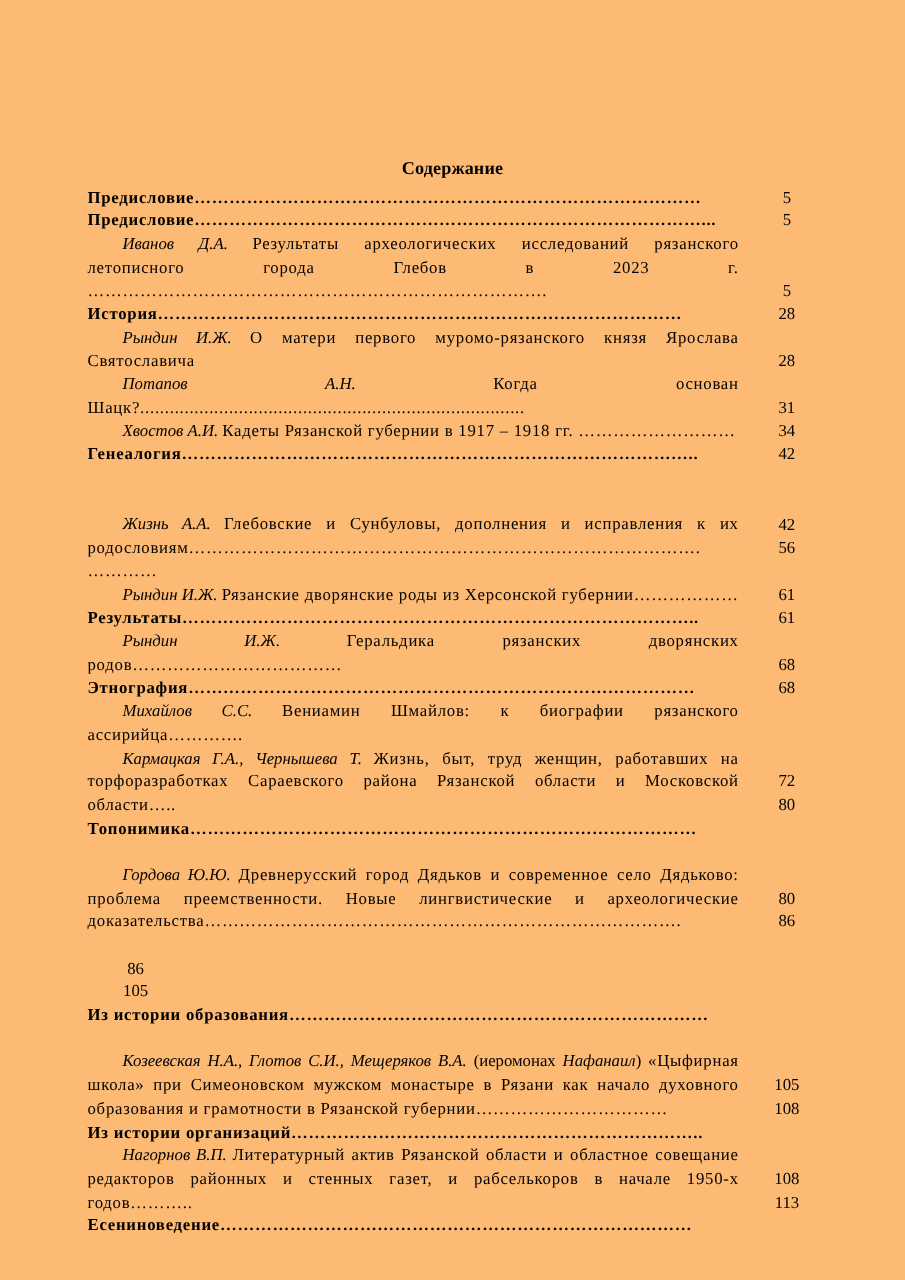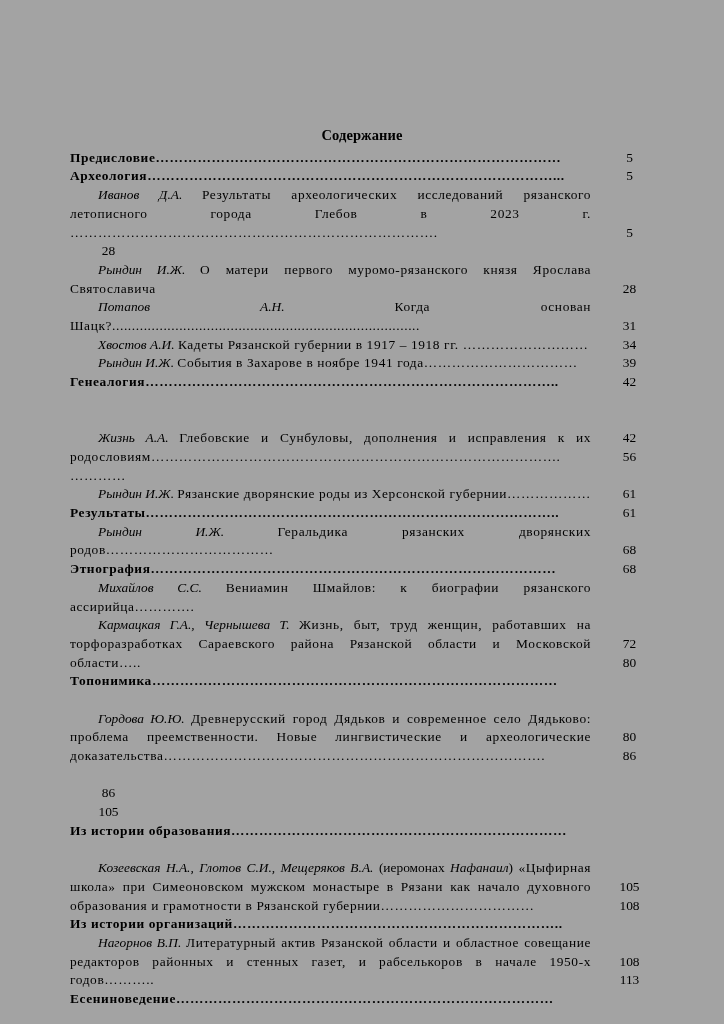--- a/index.html
+++ b/index.html
@@ -16,21 +16,21 @@
     color: #000000;
     overflow: hidden;
   }
 
   .page {
     position: absolute;
     left: 0;
     top: 0;
     width: 724px;
     height: 1024px;
-    background: #a3a3a3;
+    background: #fdba74;
   }
 
   .content-area {
     position: absolute;
     left: 70px;
     top: 126px;
     width: 584px;
   }
 
   .doc-title {
@@ -114,46 +114,43 @@
   <div class="content-area">
 
     <div class="doc-title">Содержание</div>
 
     <div id="toc-list">
         <div class="toc-row heading">
           <div class="toc-label"><span class="leader">Предисловие……………………………………………………………………………</span></div>
           <div class="toc-page">5</div>
         </div>
         <div class="toc-row heading">
-          <div class="toc-label"><span class="leader">Археология……………………………………………………………………………...</span></div>
+          <div class="toc-label"><span class="leader">Предисловие……………………………………………………………………………...</span></div>
           <div class="toc-page">5</div>
         </div>
         <div class="toc-row">
           <div class="toc-label"><span class="indent"></span><span class="author">Иванов Д.А.</span> <span class="leader">Результаты археологических исследований рязанского летописного города Глебов в 2023 г. …………………………………………………………………….</span></div>
           <div class="toc-page line2">5</div>
         </div>
         <div class="toc-row heading">
+          <div class="toc-label"><span class="leader">История………………………………………………………………………………</span></div>
           <div class="toc-page">28</div>
         </div>
         <div class="toc-row">
           <div class="toc-label"><span class="indent"></span><span class="author">Рындин И.Ж.</span> <span class="leader">О матери первого муромо-рязанского князя Ярослава Святославича</span></div>
           <div class="toc-page">28</div>
         </div>
         <div class="toc-row">
           <div class="toc-label"><span class="indent"></span><span class="author">Потапов А.Н.</span> <span class="leader">Когда основан Шацк?..............................................................................</span></div>
           <div class="toc-page">31</div>
         </div>
         <div class="toc-row">
           <div class="toc-label"><span class="indent"></span><span class="author">Хвостов А.И.</span> <span class="leader">Кадеты Рязанской губернии в 1917 – 1918 гг. ………………………</span></div>
           <div class="toc-page">34</div>
         </div>
-        <div class="toc-row">
-          <div class="toc-label"><span class="indent"></span><span class="author">Рындин И.Ж.</span> <span class="leader">События в Захарове в ноябре 1941 года……………………………</span></div>
-          <div class="toc-page">39</div>
-        </div>
         <div class="toc-row heading">
           <div class="toc-label"><span class="leader">Генеалогия……………………………………………………………………………..</span></div>
           <div class="toc-page">42</div>
         </div>
         <div class="toc-row">
           <div class="toc-label"><span class="indent"></span><span class="author">Жизнь А.А.</span> <span class="leader">Глебовские и Сунбуловы, дополнения и исправления к их родословиям…………………………………………………………………………….</span></div>
           <div class="toc-page">
             <span class="pg blank">.</span>
             <span class="pg blank">.</span>
             <span class="pg">42</span>

